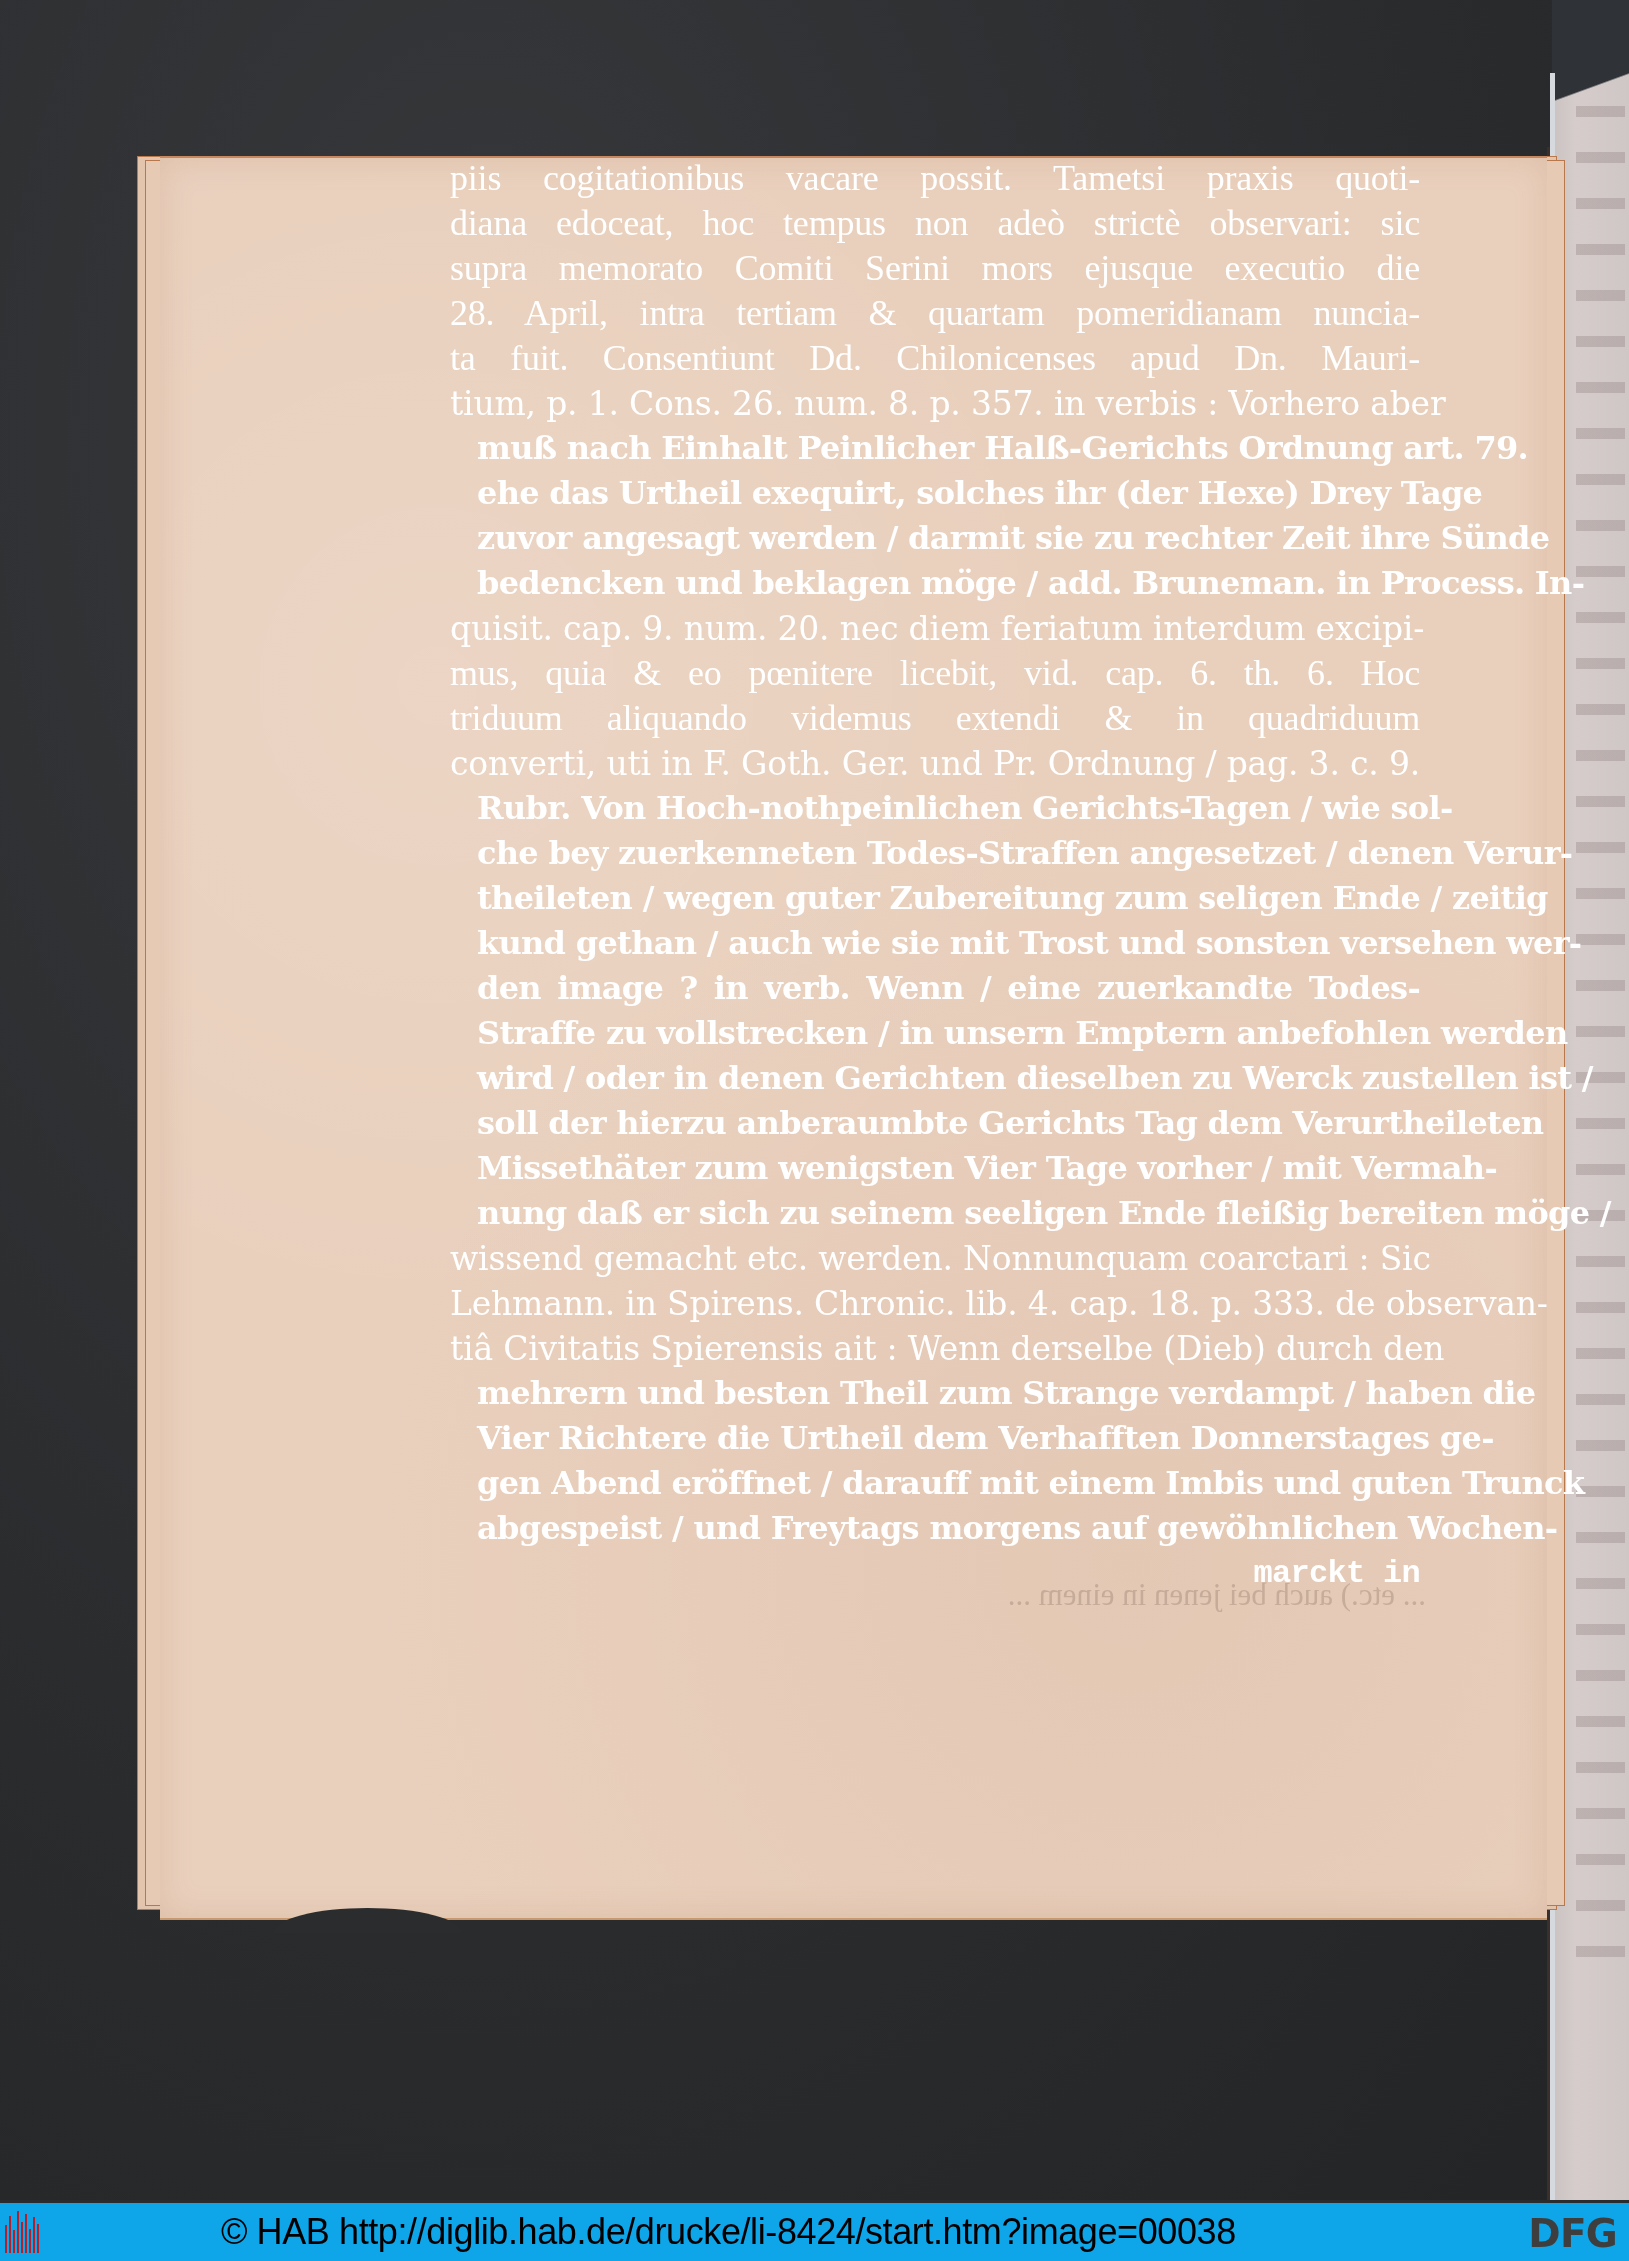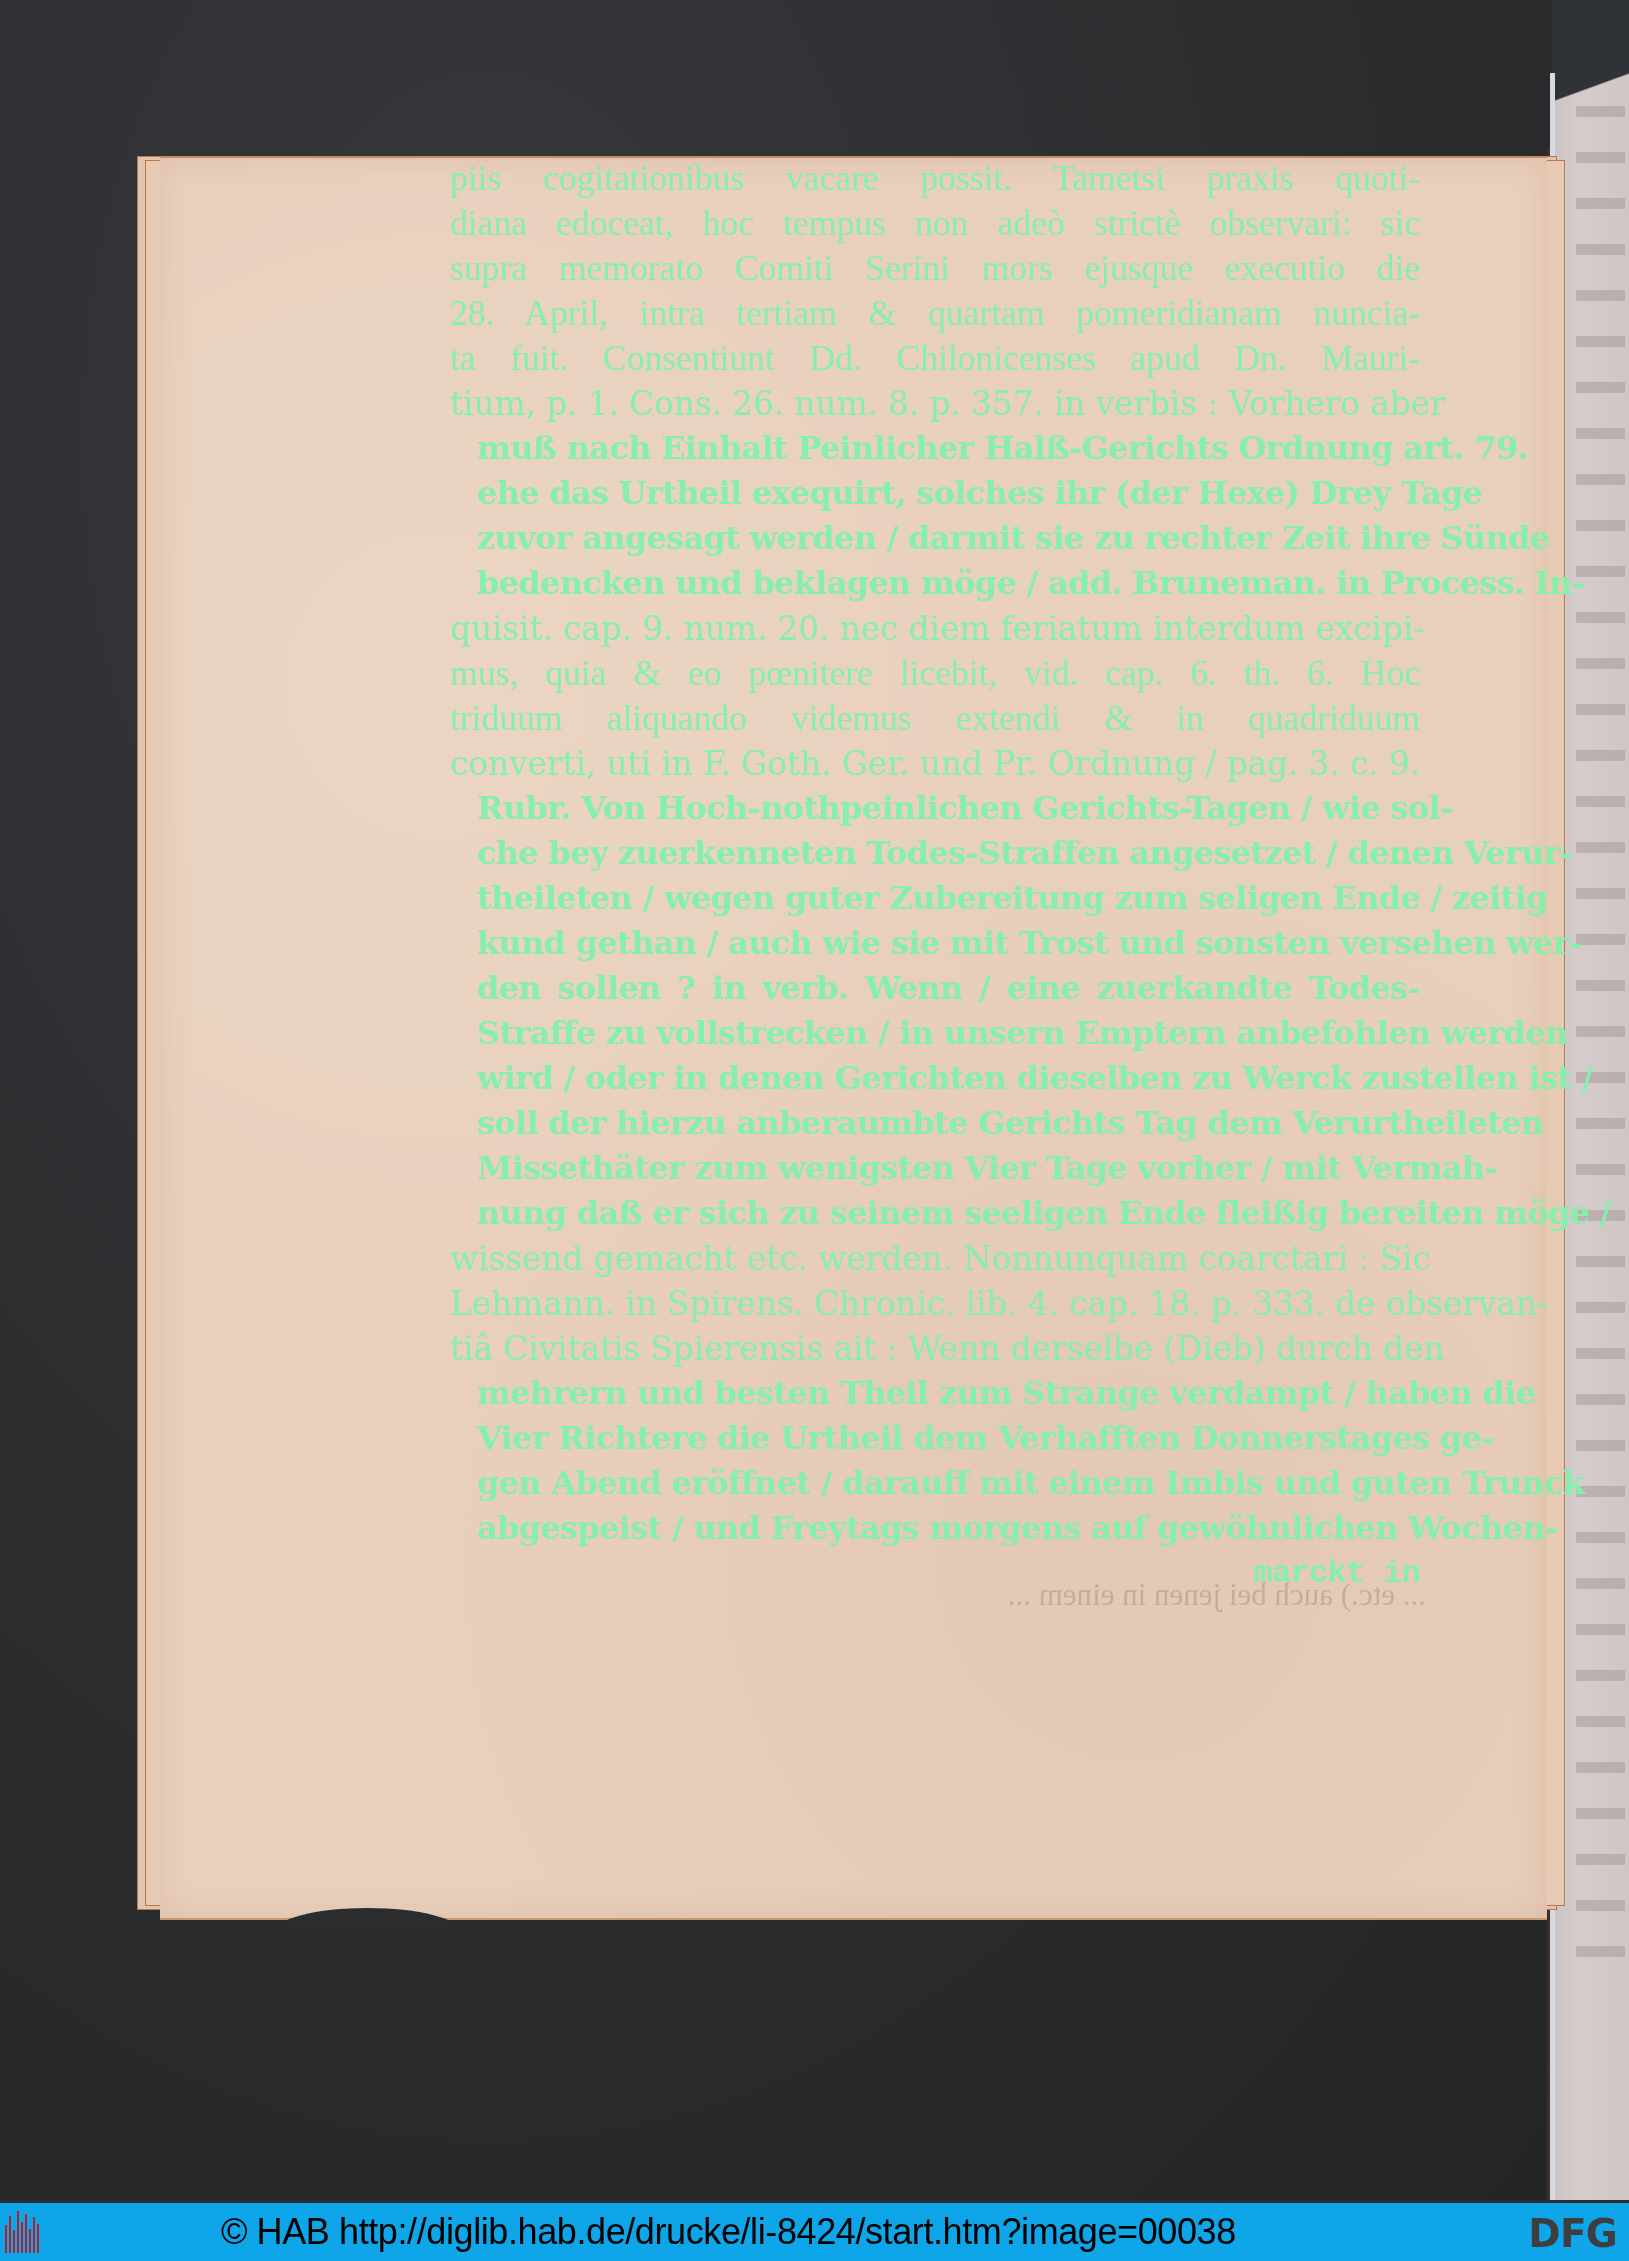--- a/index.html
+++ b/index.html
@@ -56,21 +56,21 @@
   .page .bottom-notch {
     position:absolute; left:114px; bottom:-14.7px; width:187px; height:24.4px;
     background:#2b2c2e; border-radius:50% 50% 0 0 / 100% 100% 0 0;
   }
   
   .text-block {
     position:absolute; left:450px; top:156px; width:970px;
   }
   .line {
     display:block; height:45px; line-height:45px;
-    font-size:33px; color:#86efac;
+    font-size:33px; color:#ffffff;
     white-space:nowrap; text-align:justify; text-align-last:justify;
     letter-spacing:-0.2px;
   }
   .line.fraktur { font-family:"DejaVu Serif", serif; font-weight:bold; font-size:32px; letter-spacing:-0.7px;margin-left:27px; }
   .line.latin { font-family:"Liberation Serif", serif; font-size:36px; }
   .line.last { text-align:right; text-align-last:right;font-family:Liberation Mono, monospace; }
   .bleed {
     position:absolute; left:489px; top:1577px; width:937px; height:33px;
     color:rgba(60,40,30,0.18); font-size:31px; font-family:"Liberation Serif", serif;
     transform:scaleX(-1); white-space:nowrap;
@@ -129,21 +129,21 @@
   <span class="line fraktur">zuvor angesagt werden / darmit sie zu rechter Zeit ihre Sünde</span>
   <span class="line fraktur">bedencken und beklagen möge / add. Bruneman. in Process. In-</span>
   <span class="line">quisit. cap. 9. num. 20. nec diem feriatum interdum excipi-</span>
   <span class="line latin">mus, quia &amp; eo pœnitere licebit, vid. cap. 6. th. 6.     Hoc</span>
   <span class="line latin">triduum aliquando videmus  extendi  &amp; in quadriduum</span>
   <span class="line">converti, uti in F. Goth. Ger. und Pr. Ordnung / pag. 3. c. 9.</span>
   <span class="line fraktur">Rubr.   Von Hoch-nothpeinlichen Gerichts-Tagen / wie sol-</span>
   <span class="line fraktur">che bey zuerkenneten Todes-Straffen angesetzet / denen Verur-</span>
   <span class="line fraktur">theileten /   wegen guter Zubereitung zum seligen Ende /  zeitig</span>
   <span class="line fraktur">kund gethan / auch wie sie mit Trost und sonsten versehen wer-</span>
-  <span class="line fraktur">den sollen ?  in verb.     Wenn  /  eine  zuerkandte  Todes-</span>
+  <span class="line fraktur">den image ?  in verb.     Wenn  /  eine  zuerkandte  Todes-</span>
   <span class="line fraktur">Straffe zu vollstrecken / in unsern Emptern anbefohlen werden</span>
   <span class="line fraktur">wird / oder in denen Gerichten dieselben zu Werck zustellen ist /</span>
   <span class="line fraktur">soll der hierzu anberaumbte Gerichts Tag dem Verurtheileten</span>
   <span class="line fraktur">Missethäter zum wenigsten Vier Tage vorher / mit Vermah-</span>
   <span class="line fraktur">nung daß er sich zu seinem seeligen Ende fleißig bereiten möge /</span>
   <span class="line">wissend gemacht etc. werden.     Nonnunquam coarctari : Sic</span>
   <span class="line">Lehmann. in Spirens. Chronic. lib. 4. cap. 18. p. 333. de observan-</span>
   <span class="line">tiâ Civitatis Spierensis ait  :   Wenn derselbe (Dieb) durch den</span>
   <span class="line fraktur">mehrern und besten Theil zum Strange verdampt / haben die</span>
   <span class="line fraktur">Vier Richtere die Urtheil dem Verhafften Donnerstages ge-</span>

